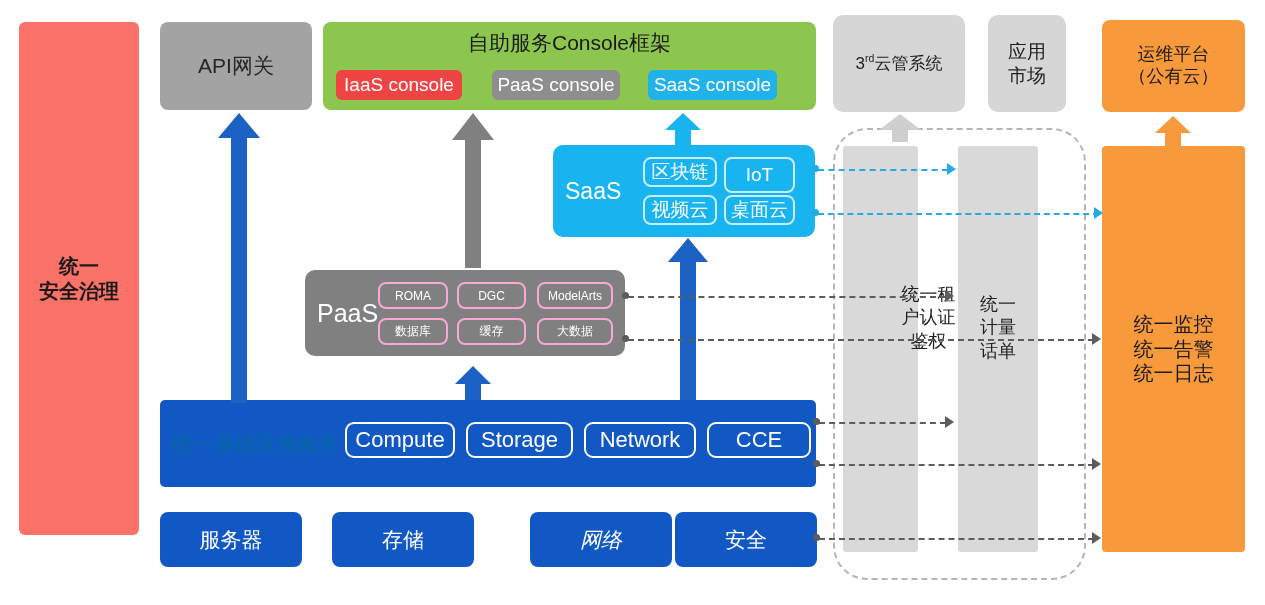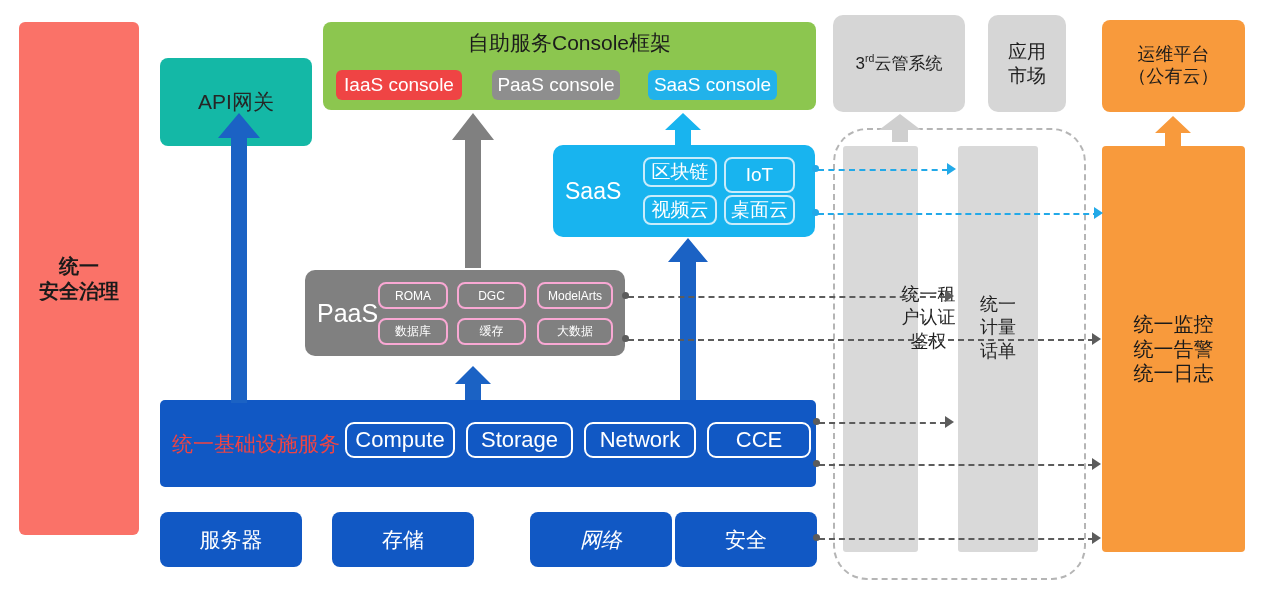--- a/index.html
+++ b/index.html
@@ -31,25 +31,24 @@
   .security-col {
     background: #fa7268;
     border-radius: 6px;
     color: #1a1a1a;
     font-size: 20px;
     font-weight: 600;
   }
 
   
   .api-gw {
-    background: #14b8a6;
+    background: #a3a3a3;
     border-radius: 8px;
     color: #262626;
     font-size: 21px;
-    margin-top: 36px;
   }
 
   
   .console-frame {
     background: #8bc council;
   }
   .console-frame {
     background: #8cc64f;
     border-radius: 8px;
   }
@@ -148,21 +147,21 @@
   }
 
   
   .infra-bar {
     position: absolute;
     background: #1158c4;
     border-radius: 5px;
   }
   .infra-label {
     position: absolute;
-    color: #ef4444;
+    color: #0369a1;
     font-size: 21px;
     white-space: nowrap;
   }
   .infra-chip {
     position: absolute;
     box-sizing: border-box;
     display: flex;
     align-items: center;
     justify-content: center;
     border: 2px solid #ffffff;

